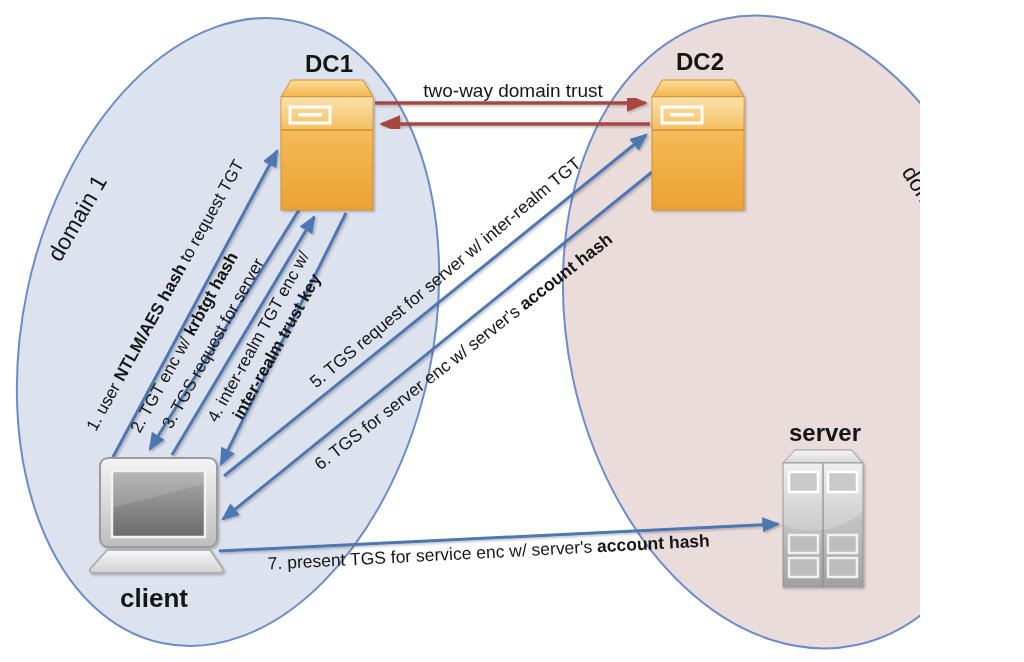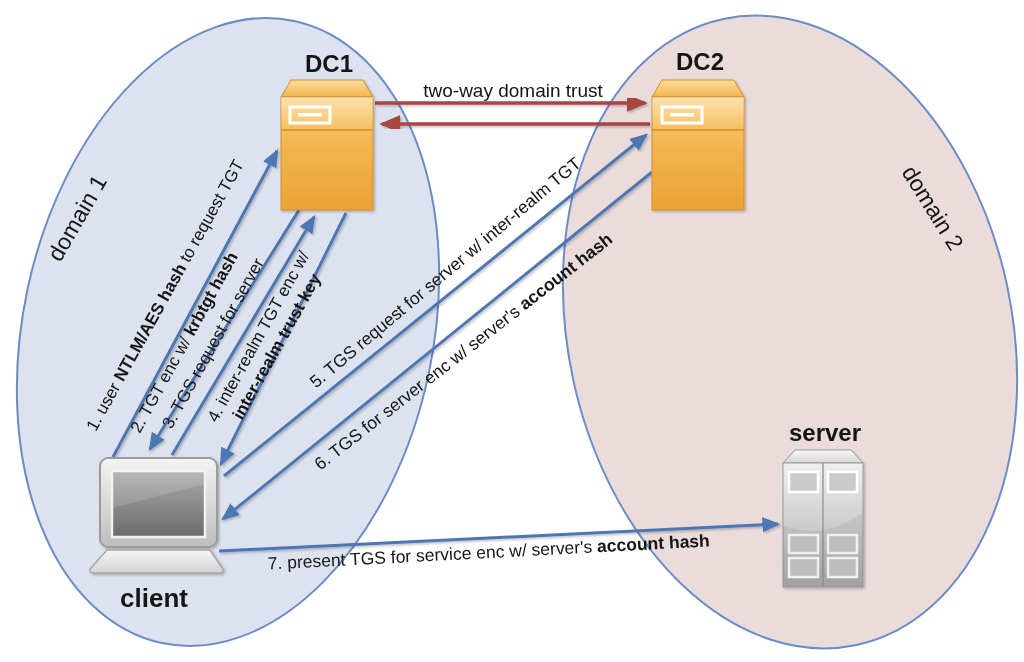--- a/index.html
+++ b/index.html
@@ -1,16 +1,16 @@
 <!DOCTYPE html>
 <html><head>
 <meta charset="utf-8">
 <style>
   html,body{margin:0;padding:0;background:#fff;}
-  .stage{width:1024px;height:662px;position:relative;overflow:hidden;background:#fff;}
+  .stage{width:920px;height:662px;position:relative;overflow:hidden;background:#fff;}
   svg{display:block;}
   text{font-family:"Liberation Sans",sans-serif;fill:#151515;}
   .flow-label{font-size:17px;}
   .flow-label-57{font-size:17.5px;}
   .node-label{font-size:24px;font-weight:bold;}
   .client-label{font-size:26px;font-weight:bold;}
   .domain-label{font-size:23px;}
   .trust-label{font-size:19px;}
   .flow-line{stroke:#4d77b3;stroke-width:3;fill:none;}
   .trust-line{stroke:#a84643;stroke-width:3.5;fill:none;}

